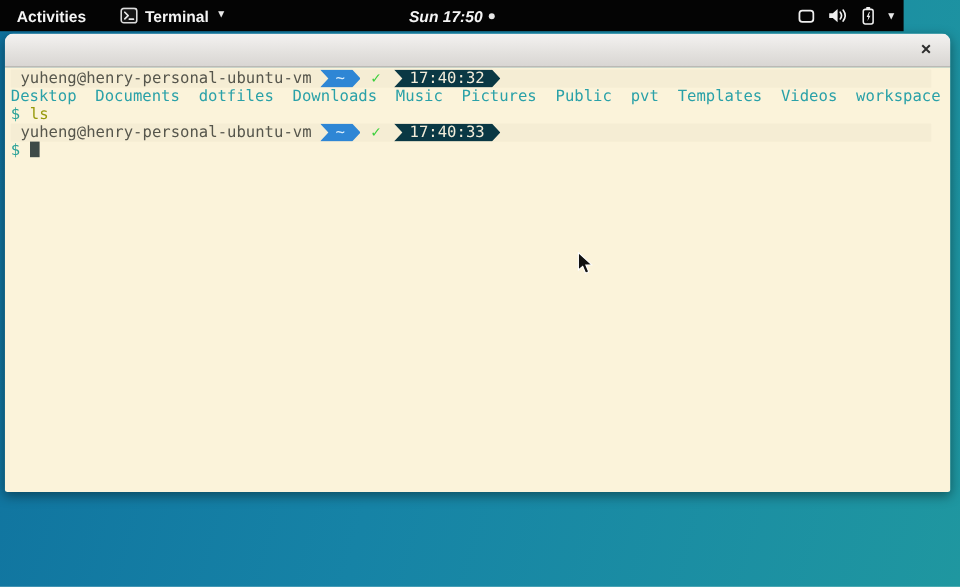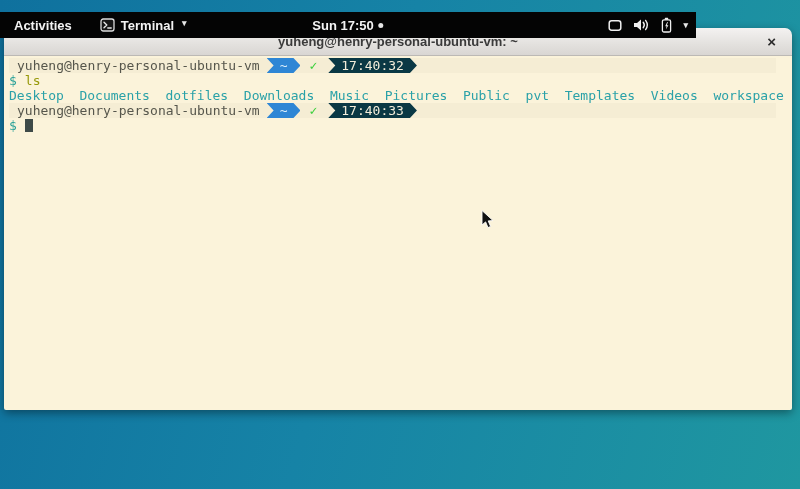--- a/index.html
+++ b/index.html
@@ -3,27 +3,27 @@
 <meta charset="utf-8">
 <style>
   html,body{margin:0;padding:0;}
   body{
     width:800px;height:489px;position:relative;overflow:hidden;
     font-family:"Liberation Sans",sans-serif;
     background:linear-gradient(105deg,#0f719e 0%,#1683a6 45%,#1f97a0 100%);
   }
   
   .topbar{
-    position:absolute;top:0;left:0;width:696px;height:26px;background:#040404;
-    display:flex;align-items:center;color:#f3f3f3;font-size:13px;font-weight:700;z-index:30;margin-top:12px;
+    position:absolute;top:0;left:0;width:753px;height:26px;background:#040404;
+    display:flex;align-items:center;color:#f3f3f3;font-size:13px;font-weight:700;z-index:30;
   }
   .activities{margin-left:10px;padding:0 4px;}
   .appmenu{display:flex;align-items:flex-start;margin-left:24px;gap:6px;}
   .appmenu .caret{font-size:9px;margin-left:2px;color:#e8e8e8;}
-  .clock{position:absolute;left:50%;transform:translateX(-50%);display:flex;align-items:center;gap:5px;}
+  .clock{position:absolute;left:50%;transform:translateX(-50%);display:flex;align-items:center;gap:5px;font-style:italic;}
   .notif-dot{width:5px;height:5px;border-radius:50%;background:#e6e6e6;display:inline-block;}
   .indicators{position:absolute;right:8px;display:flex;align-items:center;gap:11px;}
   .indicators .caret{font-size:9px;color:#e8e8e8;}
   .icon-svg{display:block;}
   
   .window{
     position:absolute;left:4px;top:28px;width:788px;height:382px;
     border-radius:7px 7px 2px 2px;overflow:hidden;display:flex;flex-direction:column;
     box-shadow:0 3px 10px rgba(0,0,0,.4);z-index:10;
   }
@@ -92,35 +92,34 @@
       <rect x="3.8" y="0.8" width="3.4" height="2" rx="0.6" fill="#efefef"></rect>
       <rect x="1.4" y="2.8" width="8.2" height="12.2" rx="1.6" fill="none" stroke="#efefef" stroke-width="1.3"></rect>
       <polygon points="6.2,5 4.2,9.2 5.6,9.2 4.9,12.4 7.4,8.2 5.9,8.2 6.9,5" fill="#efefef"></polygon>
     </svg>
     <span class="caret">▾</span>
   </div>
 </div>
 
 <div class="window">
   <div class="titlebar">
-    <span>yuheng@henry-personal-ubuntu-vm: ~</span>
     <span class="close-btn">×</span>
   </div>
   <div class="term">
 
     <div class="term-line prompt-line">
       <span class="uh">yuheng@henry-personal-ubuntu-vm</span>
       <span class="seg seg-blue">~</span>
       <span class="check">✓</span>
       <span class="seg seg-dark">17:40:32</span>
     </div>
 
+    <div class="term-line dirs">Desktop  Documents  dotfiles  Downloads  Music  Pictures  Public  pvt  Templates  Videos  workspace</div>
+
     <div class="term-line"><span class="dollar">$</span><span class="cmd">ls</span></div>
-
-    <div class="term-line dirs">Desktop  Documents  dotfiles  Downloads  Music  Pictures  Public  pvt  Templates  Videos  workspace</div>
 
     <div class="term-line prompt-line">
       <span class="uh">yuheng@henry-personal-ubuntu-vm</span>
       <span class="seg seg-blue">~</span>
       <span class="check">✓</span>
       <span class="seg seg-dark">17:40:33</span>
     </div>
 
     <div class="term-line"><span class="dollar">$</span><span class="cursor-block"></span></div>
 

